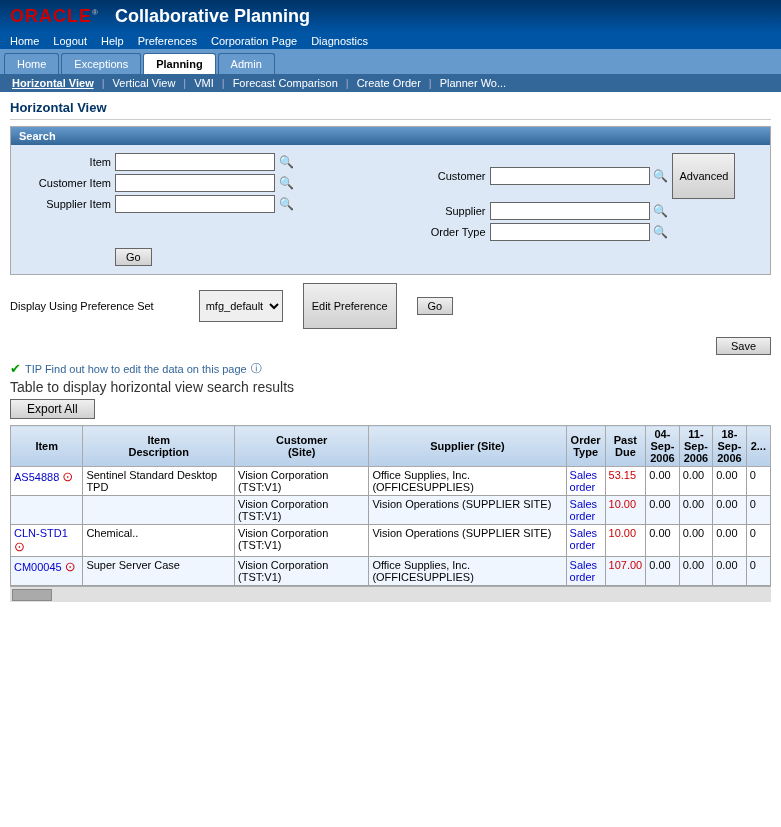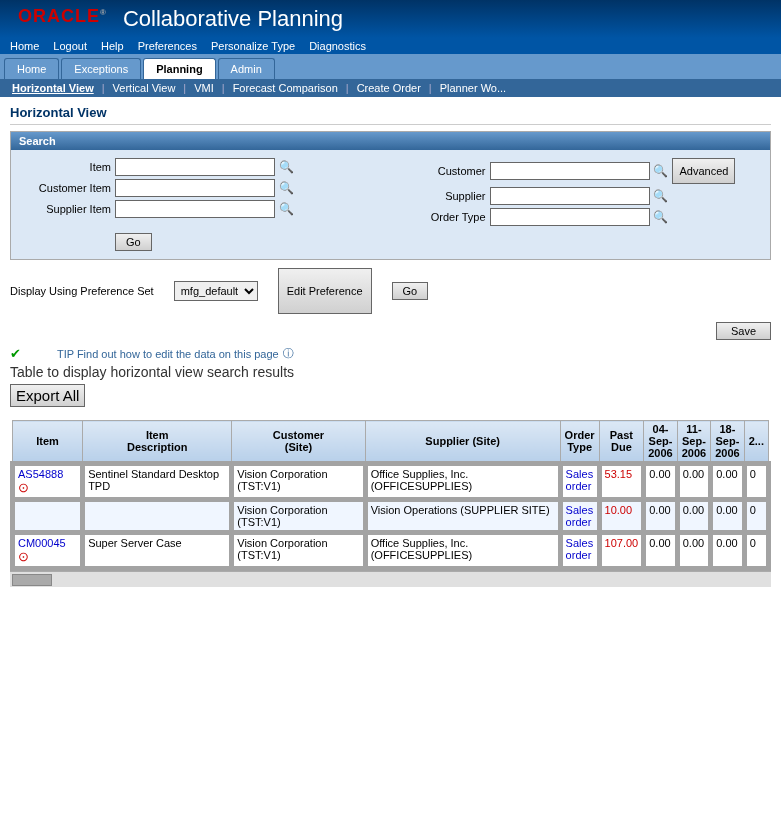--- a/index.html
+++ b/index.html
@@ -1,22 +1,22 @@
 <!DOCTYPE html>
 <html><head>
   <meta charset="utf-8">
   <style>
     * { margin: 0; padding: 0; box-sizing: border-box; }
     body { font-family: Arial, sans-serif; font-size: 11px; background: #fff; width: 781px; overflow-x: hidden; }
 
     
-    .header { background: linear-gradient(180deg, #003366 0%, #0055a5 100%); display: flex; align-items: flex-start; padding: 6px 18px; }
+    .header { background: linear-gradient(180deg, #003366 0%, #0055a5 100%); display: flex; align-items: center; padding: 6px 10px; }
     .oracle-logo { color: #fff; font-size: 18px; font-weight: bold; letter-spacing: 1px; margin-right: 16px; }
     .oracle-logo span { color: #c00; }
-    .app-title { color: #fff; font-size: 22px; font-weight: normal; }
+    .app-title { color: #fff; font-size: 18px; font-weight: bold; }
     .nav-links { background: #0055a5; padding: 2px 10px; display: flex; gap: 14px; }
     .nav-links a { color: #fff; text-decoration: none; font-size: 11px; }
 
     
     .main-tabs { display: flex; background: #6699cc; padding: 4px 4px 0 4px; gap: 2px; }
     .tab { padding: 4px 12px; font-size: 11px; cursor: pointer; border: 1px solid #336699; border-bottom: none; border-radius: 3px 3px 0 0; background: #6699cc; color: #fff; }
     .tab.active { background: #fff; color: #000; font-weight: bold; }
 
     
     .sub-tabs { background: #336699; display: flex; align-items: center; padding: 0 4px; }
@@ -30,47 +30,47 @@
 
     
     .search-panel { border: 1px solid #aaa; background: #dce8f5; margin-bottom: 8px; }
     .search-header { background: linear-gradient(180deg, #6699cc, #336699); color: #fff; font-weight: bold; padding: 3px 8px; font-size: 11px; }
     .search-body { padding: 8px 10px; }
     .search-grid { display: grid; grid-template-columns: 1fr 1fr; gap: 4px 10px; }
     .search-row { display: flex; align-items: center; gap: 4px; margin-bottom: 3px; }
     .search-label { text-align: right; min-width: 90px; font-size: 11px; color: #000; }
     .search-input { border: 1px solid #666; padding: 2px 3px; font-size: 11px; width: 160px; height: 18px; }
     .search-icon { font-size: 12px; cursor: pointer; color: #333; }
-    .advanced-btn { padding: 6px 6px; font-size: 11px; background: linear-gradient(#f0f0f0, #d0d0d0); border: 1px solid #666; cursor: pointer; }
+    .advanced-btn { padding: 16px 6px; font-size: 11px; background: linear-gradient(#f0f0f0, #d0d0d0); border: 1px solid #666; cursor: pointer; }
     .go-btn { padding: 2px 10px; font-size: 11px; background: linear-gradient(#f0f0f0, #d0d0d0); border: 1px solid #666; cursor: pointer; margin-top: 4px; margin-left: 94px; }
 
     
     .pref-row { display: flex; align-items: center; gap: 20px; margin-bottom: 8px; font-size: 11px; }
-    .pref-select { border: 1px solid #666; padding: 2px; font-size: 11px; height: 20px; }
+    .pref-select { border: 1px solid #666; padding: 2px; font-size: 11px; height: 32px; margin-left: 25px; }
     .edit-pref-btn { padding: 16px 8px; font-size: 11px; background: linear-gradient(#f0f0f0, #d0d0d0); border: 1px solid #666; cursor: pointer; }
     .pref-go-btn { padding: 2px 10px; font-size: 11px; background: linear-gradient(#f0f0f0, #d0d0d0); border: 1px solid #666; cursor: pointer; }
 
     
     .save-row { display: flex; justify-content: flex-end; margin-bottom: 6px; }
     .save-btn { padding: 2px 14px; font-size: 11px; background: linear-gradient(#f0f0f0, #d0d0d0); border: 1px solid #666; cursor: pointer; }
 
     
     .tip-row { display: flex; align-items: center; gap: 4px; font-size: 11px; margin-bottom: 3px; }
     .tip-icon { color: #090; font-size: 13px; }
-    .tip-text { color: #336699; margin-left: 32px; }
+    .tip-text { color: #336699; }
     .tip-info { color: #336699; font-size: 11px; cursor: pointer; }
     .table-desc { font-size: 14px; color: #333; margin-bottom: 4px; }
 
     
-    .export-btn { padding: 2px 5px; font-size: 15px; background: linear-gradient(#f0f0f0, #d0d0d0); border: 1px solid #666; cursor: pointer; margin-bottom: 13px; }
+    .export-btn { padding: 2px 16px; font-size: 12px; background: linear-gradient(#f0f0f0, #d0d0d0); border: 1px solid #666; cursor: pointer; margin-bottom: 6px; }
 
     
     .data-table { width: 100%; border-collapse: collapse; font-size: 11px; }
     .data-table th { background: linear-gradient(180deg, #dce8f5, #b8d0ea); border: 1px solid #aaa; padding: 2px 4px; text-align: center; font-weight: bold; color: #000; vertical-align: middle; }
-    .data-table td { border: 5px solid #a3a3a3; padding: 2px 3px; vertical-align: top; }
+    .data-table td { border: 1px solid #a3a3a3; padding: 2px 3px; vertical-align: top; }
     .data-table tr:nth-child(even) td { background: #f0f6ff; }
     .data-table tr:nth-child(odd) td { background: #fff; }
     .link { color: #0000cc; text-decoration: none; }
     .red-link { color: #cc0000; text-decoration: none; }
     .target-icon { color: #cc0000; font-size: 13px; display: inline-block; }
 
     
     .scroll-bar { background: #e0e0e0; height: 16px; border-top: 1px solid #aaa; display: flex; align-items: center; padding: 0 2px; }
     .scroll-thumb { background: #aaa; width: 40px; height: 12px; border: 1px solid #888; cursor: pointer; }
   </style>
@@ -82,21 +82,21 @@
     <span>ORACLE</span><sup style="font-size:8px;color:#aaa">®</sup>
   </div>
   <div class="app-title">Collaborative Planning</div>
 </div>
 
 <div class="nav-links">
   <a>Home</a>
   <a>Logout</a>
   <a>Help</a>
   <a>Preferences</a>
-  <a>Personalize Type</a>
+  <a>Corporation Page</a>
   <a>Diagnostics</a>
 </div>
 
 <div class="main-tabs">
   <div class="tab">Home</div>
   <div class="tab">Exceptions</div>
   <div class="tab active">Planning</div>
   <div class="tab">Admin</div>
 </div>
 
@@ -229,20 +229,35 @@
           <td>Vision Corporation (TST:V1)</td>
           <td>Vision Operations (SUPPLIER SITE)</td>
           <td><a class="link">Sales<br>order</a></td>
           <td><a class="red-link">10.00</a></td>
           <td>0.00</td>
           <td>0.00</td>
           <td>0.00</td>
           <td>0</td>
         </tr>
 
+        <tr>
+          <td>
+            <a class="link">CLN-STD1</a>
+            <span class="target-icon">⊙</span>
+          </td>
+          <td>Chemical..</td>
+          <td>Vision Corporation (TST:V1)</td>
+          <td>Vision Operations (SUPPLIER SITE)</td>
+          <td><a class="link">Sales<br>order</a></td>
+          <td><a class="red-link">10.00</a></td>
+          <td>0.00</td>
+          <td>0.00</td>
+          <td>0.00</td>
+          <td>0</td>
+        </tr>
 
         <tr>
           <td>
             <a class="link">CM00045</a>
             <span class="target-icon">⊙</span>
           </td>
           <td>Super Server Case</td>
           <td>Vision Corporation (TST:V1)</td>
           <td>Office Supplies, Inc. (OFFICESUPPLIES)</td>
           <td><a class="link">Sales<br>order</a></td>

